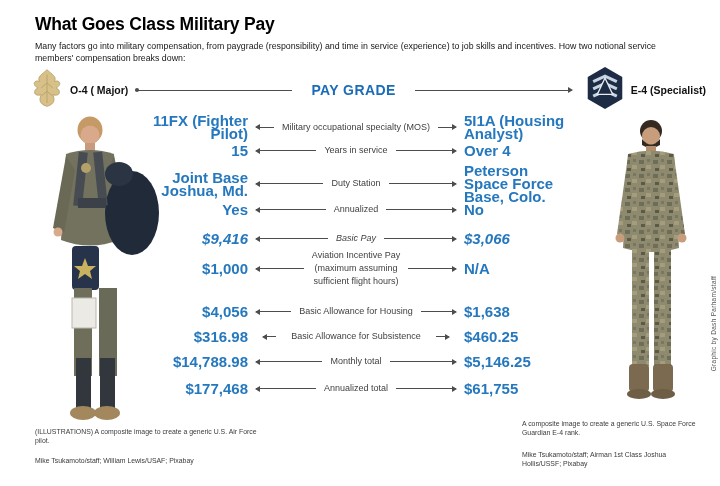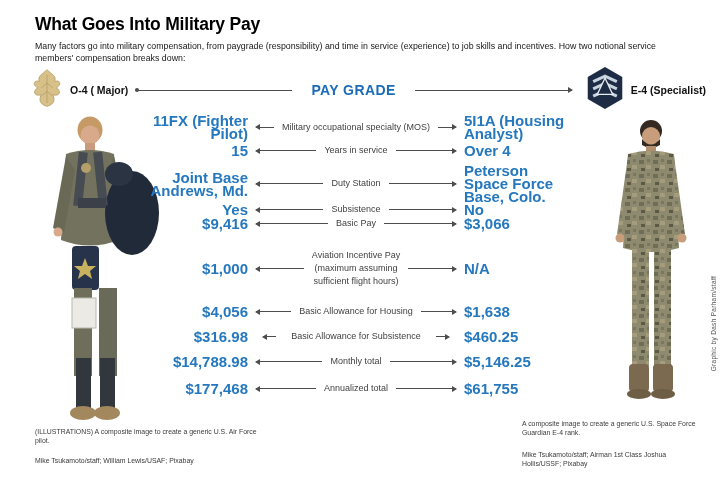--- a/index.html
+++ b/index.html
@@ -45,21 +45,21 @@
   .cap-right{left:522px;top:419px;width:178px;}
   .credit-right{left:522px;top:450px;width:178px;}
   .side-credit{position:absolute;right:3px;top:276px;writing-mode:vertical-rl;transform:rotate(180deg);
       font-size:6.5px;color:#555;letter-spacing:0.3px;}
 </style>
 </head>
 <body>
 
 <div class="stage">
 
-  <div class="title">What Goes Into Military Pay</div>
+  <div class="title">What Goes Class Military Pay</div>
   <div class="subtitle">Many factors go into military compensation, from paygrade (responsibility) and time in service (experience) to job skills and incentives. How two notional service members' compensation breaks down:</div>
 
   <div class="pg-row">
     <span class="insignia oak">
       <svg width="34" height="40" viewBox="0 0 40 48">
         <path d="M20 2 C14 8 8 10 11 16 C4 14 2 20 9 24 C2 27 5 35 13 32 C9 41 14 44 20 46 C26 44 31 41 27 32 C35 35 38 27 31 24 C38 20 36 14 29 16 C32 10 26 8 20 2 Z" fill="#d8c189" stroke="#b59d67" stroke-width="1"></path>
         <path d="M20 8 L20 42 M20 18 L13 24 M20 18 L27 24 M20 28 L14 33 M20 28 L26 33" stroke="#b59d67" stroke-width="1" fill="none"></path>
       </svg>
     </span>
     <span class="rank">O-4 ( Major)</span>
@@ -145,35 +145,35 @@
       </div>
       <div class="comp-row" style="top: 144px;">
         <span class="cv cv-left">15</span>
         <span class="arr arr-left"></span>
         <span class="lab">Years in service</span>
         <span class="arr arr-right"></span>
         <span class="cv cv-right">Over 4</span>
       </div>
       <div class="comp-row" style="top: 164px;">
         <span class="cv cv-left">Joint Base
-Andrews, Md.</span>
+Joshua, Md.</span>
         <span class="arr arr-left"></span>
         <span class="lab">Duty Station</span>
         <span class="arr arr-right"></span>
         <span class="cv cv-right">Peterson
 Space Force Base, Colo.</span>
       </div>
       <div class="comp-row" style="top: 203px;">
         <span class="cv cv-left">Yes</span>
         <span class="arr arr-left"></span>
-        <span class="lab">Subsistence</span>
+        <span class="lab">Annualized</span>
         <span class="arr arr-right"></span>
         <span class="cv cv-right">No</span>
       </div>
-      <div class="comp-row" style="top: 217px;">
+      <div class="comp-row" style="top: 232px; font-style: italic;">
         <span class="cv cv-left">$9,416</span>
         <span class="arr arr-left"></span>
         <span class="lab">Basic Pay</span>
         <span class="arr arr-right"></span>
         <span class="cv cv-right">$3,066</span>
       </div>
       <div class="comp-row" style="top: 249px;">
         <span class="cv cv-left">$1,000</span>
         <span class="arr arr-left"></span>
         <span class="lab">Aviation Incentive Pay

